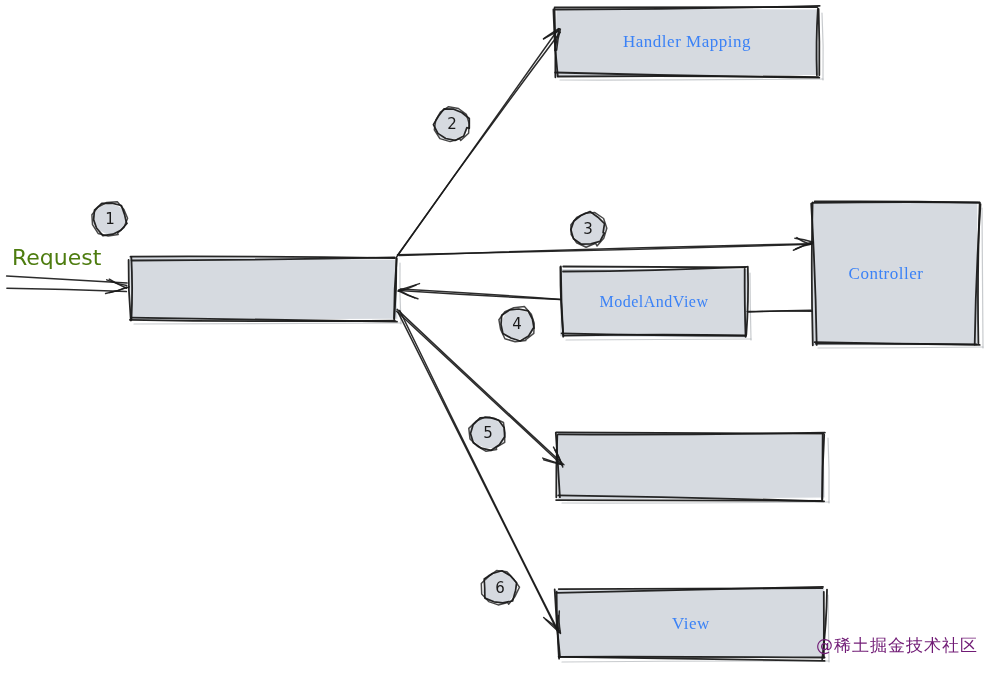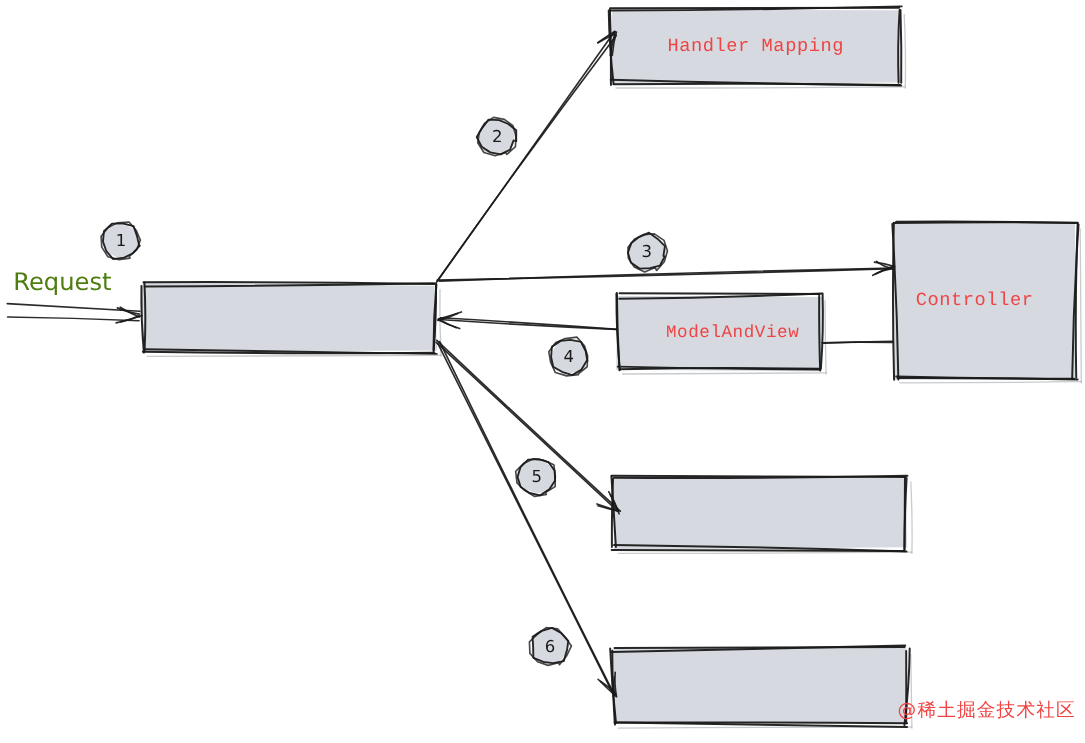--- a/index.html
+++ b/index.html
@@ -20,23 +20,23 @@
     left: 0;
     top: 0;
     width: 986px;
     height: 675px;
   }
   .node-label {
     position: absolute;
     display: flex;
     align-items: center;
     justify-content: center;
-    font-family: Liberation Mono, monospace;
+    font-family: Liberation Serif, serif;
     font-size: 17px;
-    color: #ef4444;
+    color: #3b82f6;
     letter-spacing: 0.5px;
     white-space: nowrap;
     pointer-events: none;
   }
   .edge-num {
     position: absolute;
     display: flex;
     align-items: center;
     justify-content: center;
     width: 34px;
@@ -53,21 +53,21 @@
     color: #4d7c0f;
     white-space: nowrap;
     pointer-events: none;
   }
   .watermark {
     position: absolute;
     right: 8px;
     bottom: 18px;
     font-family: "DejaVu Sans", sans-serif;
     font-size: 17px;
-    color: #ef4444;
+    color: #701a75;
     letter-spacing: 1px;
     white-space: nowrap;
     pointer-events: none;
     text-align: center;
   }
 </style>
 </head>
 <body>
 
 <div id="canvas">
@@ -192,21 +192,22 @@
       <path d="M506.3,433.0 L503.1,442.3 L495.2,448.1 L485.8,448.0 L477.5,444.6 L470.2,438.0 L470.2,428.0 L476.2,419.9 L485.5,416.3 L494.9,418.5 L501.1,424.9 L506.2,433.0 Z" stroke="none" fill="#d6dae0" stroke-linecap="round" stroke-linejoin="round" opacity="1"></path>
       <path d="M504.5,437.0 L499.4,444.8 L491.2,450.3 L481.4,448.2 L473.3,442.8 L470.5,433.6 L473.2,424.6 L480.1,417.9 L489.7,417.4 L498.7,420.2 L504.2,427.8 L504.7,437.1 Z" stroke="#1a1a1a" fill="none" stroke-width="1.7" stroke-linecap="round" stroke-linejoin="round" opacity="0.95"></path>
       <path d="M496.7,449.4 L486.1,451.3 L477.2,446.0 L470.0,438.9 L468.8,428.4 L476.4,421.1 L484.9,417.1 L494.2,418.3 L503.5,422.5 L504.7,432.3 L504.7,442.4 L495.8,447.7 Z" stroke="#1a1a1a" fill="none" stroke-width="1.5" stroke-linecap="round" stroke-linejoin="round" opacity="0.8"></path>
       <path d="M516.6,588.0 L513.2,596.1 L507.1,603.0 L497.8,602.9 L488.8,600.4 L483.0,592.8 L484.6,583.7 L487.9,574.6 L497.6,572.2 L507.4,572.4 L513.4,579.7 L518.0,588.0 Z" stroke="none" fill="#d6dae0" stroke-linecap="round" stroke-linejoin="round" opacity="1"></path>
       <path d="M515.2,591.7 L512.6,601.0 L502.8,602.8 L494.0,601.8 L484.9,598.1 L484.7,588.5 L484.2,579.0 L492.4,573.5 L501.9,570.8 L510.4,575.7 L516.6,582.7 L515.4,591.8 Z" stroke="#1a1a1a" fill="none" stroke-width="1.7" stroke-linecap="round" stroke-linejoin="round" opacity="0.95"></path>
       <path d="M507.7,602.5 L498.2,604.9 L488.7,601.6 L481.7,594.0 L481.3,583.5 L488.6,576.4 L496.6,570.6 L506.9,571.7 L513.5,578.9 L519.5,587.2 L515.0,596.4 L508.6,604.2 Z" stroke="#1a1a1a" fill="none" stroke-width="1.5" stroke-linecap="round" stroke-linejoin="round" opacity="0.8"></path>
     </svg>
 
   <div class="node-label" style="left:556px;top:8px;width:262px;height:68px;">Handler Mapping</div>
   <div class="node-label" style="left:814px;top:203px;width:144px;height:141px;">Controller</div>
-  <div class="node-label" style="left:562px;top:268px;width:184px;height:68px;font-size:16px;padding-left:12px;">ModelAndView</div>
+  <div class="node-label" style="left:562px;top:268px;width:184px;height:68px;font-size:16px;">ModelAndView</div>
+  <div class="node-label" style="left:558px;top:590px;width:266px;height:68px;">View</div>
 
   <div class="edge-num" style="left:93px;top:202px;">1</div>
   <div class="edge-num" style="left:435px;top:107px;">2</div>
   <div class="edge-num" style="left:571px;top:212px;">3</div>
   <div class="edge-num" style="left:500px;top:307px;">4</div>
   <div class="edge-num" style="left:471px;top:416px;">5</div>
   <div class="edge-num" style="left:483px;top:571px;">6</div>
 
   <div class="flow-label" style="left:12px;top:245px;">Request</div>
 

